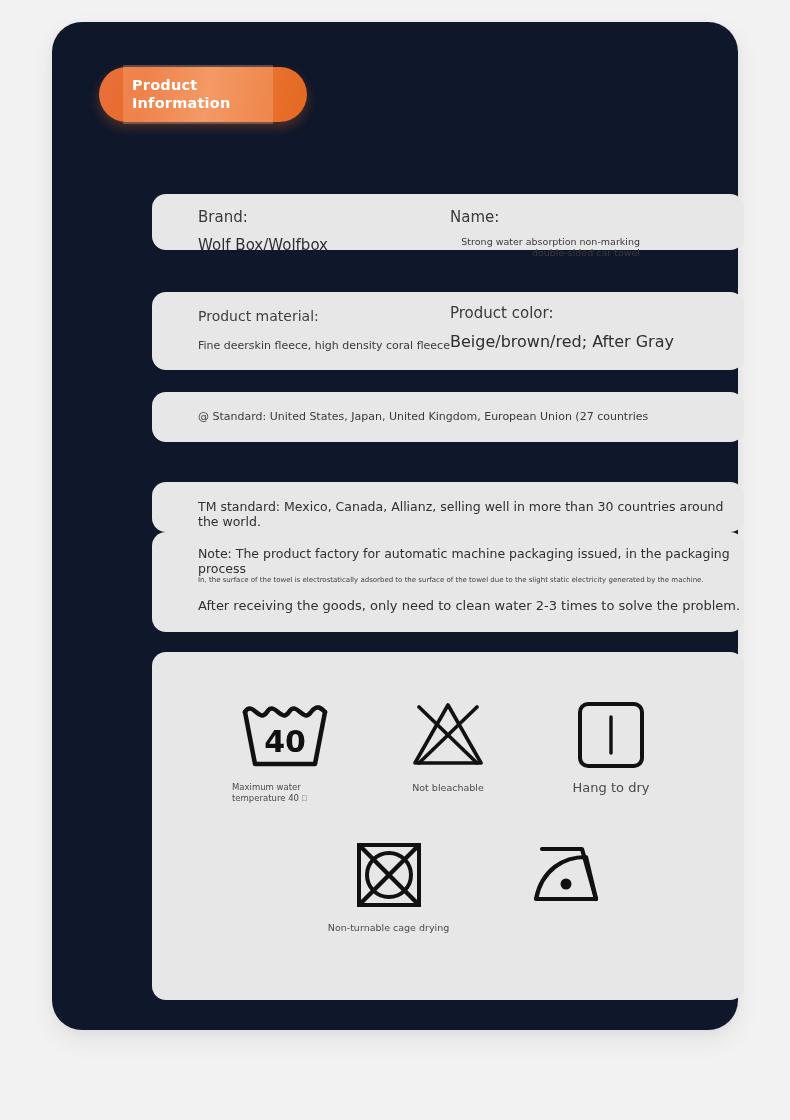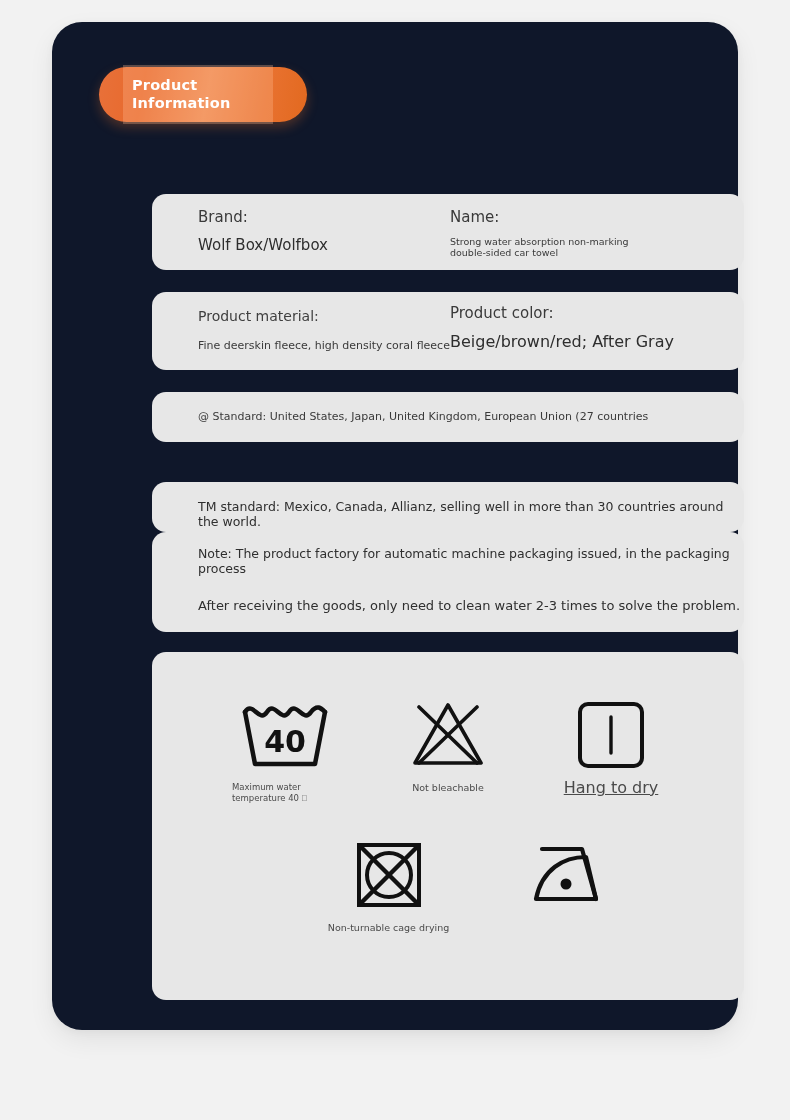--- a/index.html
+++ b/index.html
@@ -100,21 +100,21 @@
   .line-md {
     font-size: 12.5px;
     color: #2f2f2f;
   }
   .line-xs {
     font-size: 7px;
     color: #3d3d3d;
   }
 
   
-  #card-brand     { top: 172px; height: 76px; }
+  #card-brand     { top: 172px; height: 56px; text-align: right; }
   #card-material  { top: 270px; height: 78px; }
   #card-standard  { top: 370px; height: 50px; }
   #card-tm        { top: 440px; height: 50px; margin-top: 20px; }
   #card-note      { top: 510px; height: 100px; }
   #card-care      { top: 630px; height: 348px; }
 
   
   .care-row {
     position: absolute;
     width: 100%;
@@ -133,21 +133,21 @@
     align-items: center;
     justify-content: center;
   }
   .care-label {
     margin-top: 6px;
     color: #4a4a4a;
     line-height: 11px;
   }
   .sz-xs { font-size: 8.5px; }
   .sz-sm { font-size: 9.5px; }
-  .sz-md { font-size: 16px; text-decoration: underline; }
+  .sz-md { font-size: 13px; }
 </style>
 </head>
 <body>
 
 <div id="page">
 
   <div id="header-badge">
     <div class="pill-base"></div>
     <div class="pill-band"></div>
     <div class="pill-text">Product
@@ -193,20 +193,23 @@
   <div class="card" id="card-tm">
     <div style="position:absolute;left:46px;top:17px;">
       <div class="line-md">TM standard: Mexico, Canada, Allianz, selling well in more than 30 countries around the world.</div>
     </div>
   </div>
 
   <div class="card" id="card-note">
     <div style="position:absolute;left:46px;top:14px;">
       <div class="line-md">Note: The product factory for automatic machine packaging issued, in the packaging process</div>
     </div>
+    <div style="position:absolute;left:46px;top:44px;">
+      <div class="line-xs">In, the surface of the towel is electrostatically adsorbed to the surface of the towel due to the slight static electricity generated by the machine.</div>
+    </div>
     <div style="position:absolute;left:46px;top:66px;">
       <div style="font-size:13px;color:#2f2f2f;">After receiving the goods, only need to clean water 2-3 times to solve the problem.</div>
     </div>
   </div>
 
   <div class="card" id="card-care">
 
     <div class="care-row" id="care-row-1">
 
       <div class="care-item">

